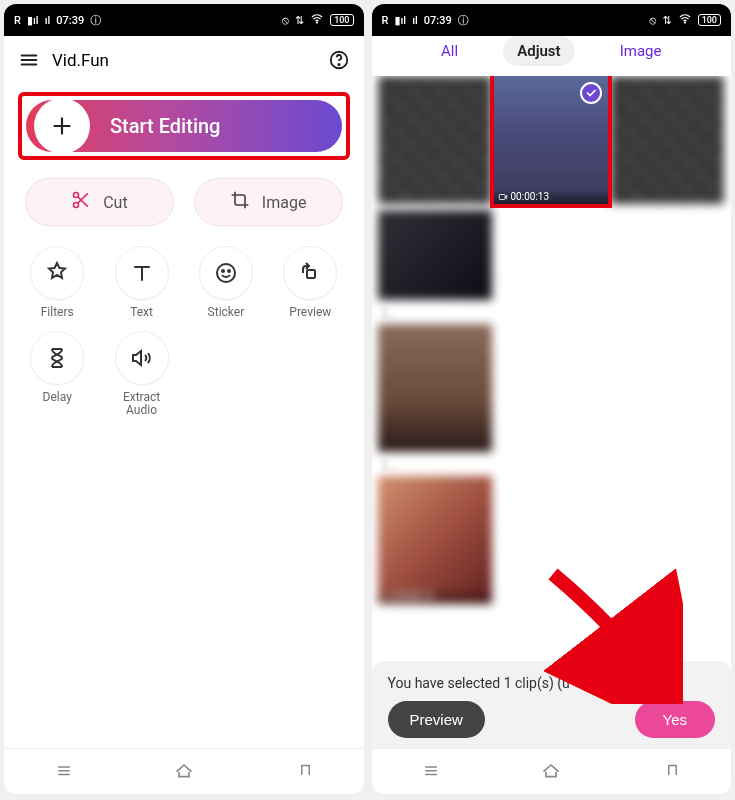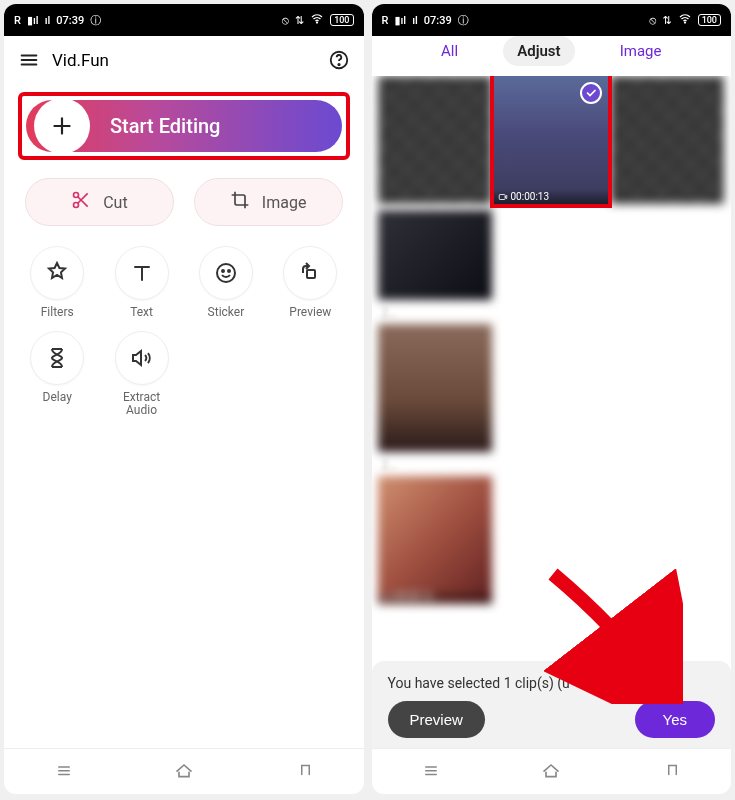--- a/index.html
+++ b/index.html
@@ -140,21 +140,21 @@
   display: flex; flex-direction: column; gap: 10px;
   border-radius: 12px 12px 0 0;
 }
 .sheet-text { font-size: 14px; color: #333; }
 .sheet-row { display: flex; justify-content: space-between; align-items: center; }
 .btn-pill {
   border: none; border-radius: 22px; padding: 10px 22px;
   font-size: 15px; font-weight: 500; cursor: pointer;
 }
 .btn-preview { background: #444; color: #fff; }
-.btn-yes { background: #6d28d9; color: #fff; padding: 10px 28px; }
+.btn-yes { background: #ec4899; color: #fff; padding: 10px 28px; }
 .arrow {
   position: absolute; right: 48px; bottom: 90px; width: 140px; height: 140px;
   pointer-events: none;
 }
 .mosaic { background-image:
   repeating-linear-gradient(45deg, #aaa 0 10px, #999 10px 20px),
   repeating-linear-gradient(-45deg, #888 0 8px, #777 8px 16px);
   background-blend-mode: multiply;
 }
 .mosaic2 { background: linear-gradient(180deg,#5a6a9a 0%, #4a4a7a 45%, #3a3a5a 100%); }

